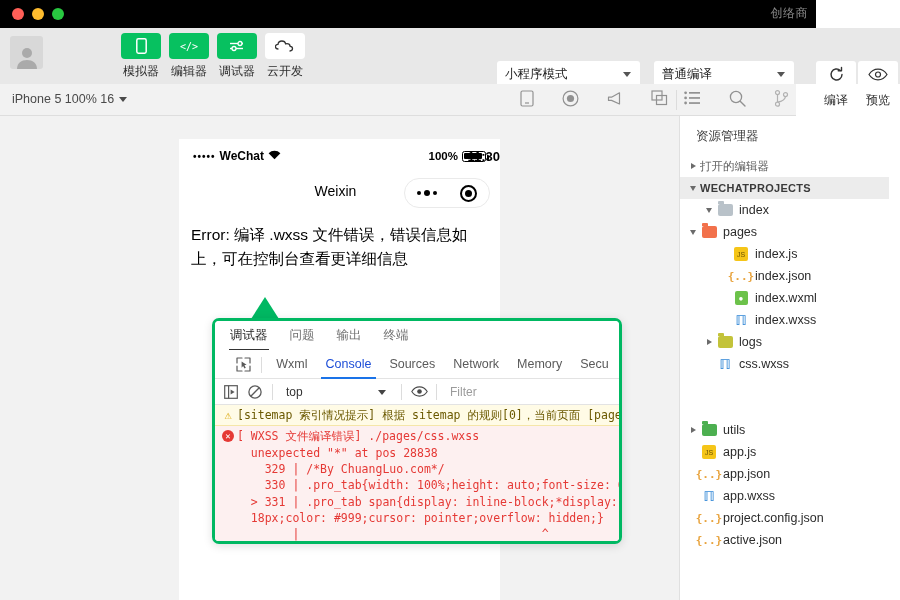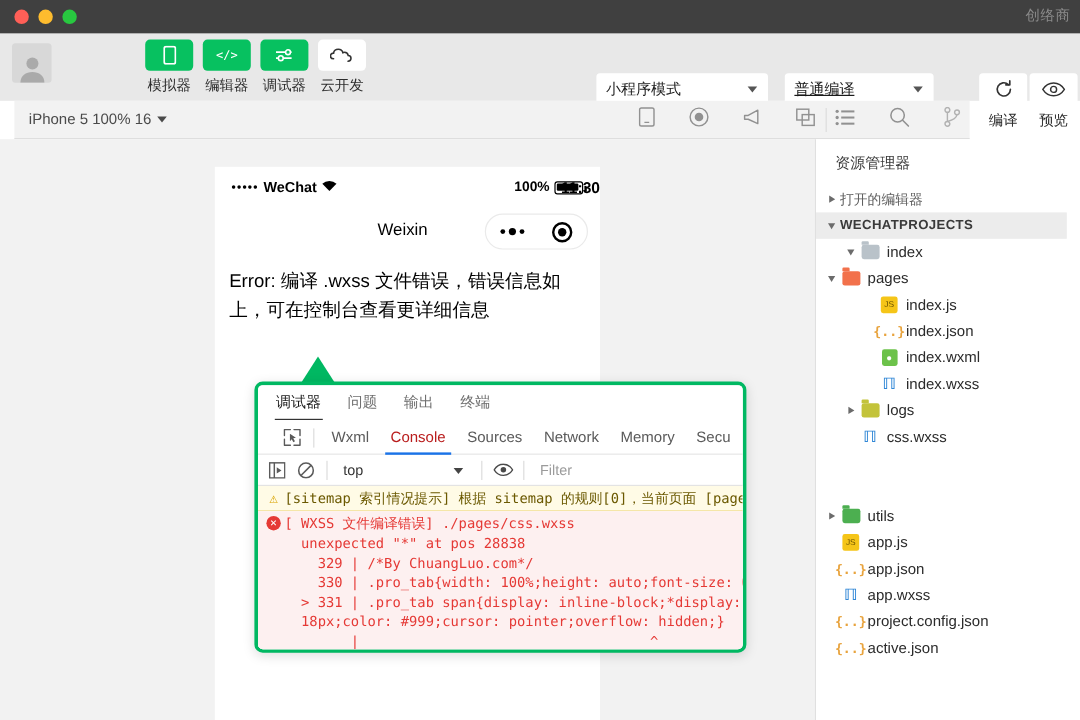--- a/index.html
+++ b/index.html
@@ -7,22 +7,22 @@
     width: 900px; height: 600px;
     overflow: hidden;
     font-family: "Liberation Sans", "DejaVu Sans", sans-serif;
     background: #ffffff;
     -webkit-font-smoothing: antialiased;
   }
   .app { position: relative; width: 900px; height: 600px; background: #fff; }
 
   
   .titlebar {
-    position: absolute; left: 0; top: 0; width: 900px; height: 28px;
-    background: #404040;
+    position: absolute; left: 0; top: 0; width: 816px; height: 28px;
+    background: #000000;
   }
   .traffic { position: absolute; left: 12px; top: 8px; display: flex; gap: 8px; }
   .dot { width: 12px; height: 12px; border-radius: 50%; display: block; }
   .dot.red { background: #ff5f57; }
   .dot.amber { background: #febc2e; }
   .dot.green { background: #28c840; }
   .brandlabel {
     position: absolute; right: 8px; top: 5px;
     font-size: 12px; color: #8b8b8b; letter-spacing: .5px;
   }
@@ -52,38 +52,38 @@
   }
   .modebtn .chip svg { display:block; }
 
   .selgroup { position: absolute; left: 497px; top: 33px; display: flex; align-items: flex-end; }
   .sel {
     height: 27px; background: #fff; border-radius: 3px;
     display: flex; align-items: center; padding: 0 8px;
     font-size: 12.5px; color: #1a1a1a; cursor: pointer; position: relative;
   }
   .sel.mode { width: 143px; }
-  .sel.compile { width: 124px; text-decoration: underline; }
+  .sel.compile { width: 140px; }
   .sel .caret { position: absolute; right: 9px; top: 11px; width: 0; height: 0;
     border-left: 4px solid transparent; border-right: 4px solid transparent;
     border-top: 5px solid #555; }
   .seldivider { width: 14px; }
 
   .rightbtns { position: absolute; left: 816px; top: 33px; display: flex; gap: 2px; }
   .rbtn { width: 40px; display:flex; flex-direction: column; align-items: center; cursor: pointer; }
   .rbtn .chip {
     width: 40px; height: 27px; background: #fff; border-radius: 3px;
     display: flex; align-items: center; justify-content: center;
   }
   .rbtn .lbl { margin-top: 4px; font-size: 12px; color: #2c2c2c; }
 
   
   .subbar {
     position: absolute; left: 0; top: 84px; width: 796px; height: 32px;
-    background: #f2f2f2; border-bottom: 1px solid #dedede; margin-left: 12px;
+    background: #f2f2f2; border-bottom: 1px solid #dedede;
   }
   .devicesel {
     position: absolute; left: 12px; top: 8px;
     font-size: 12.5px; color: #4a4a4a; cursor: pointer;
     display: flex; align-items: center; gap: 5px;
   }
   .devicesel .caret { width: 0; height: 0;
     border-left: 4px solid transparent; border-right: 4px solid transparent;
     border-top: 5px solid #4a4a4a; }
   .subicons { position: absolute; left: 520px; top: 0; height: 32px; display: flex; align-items: center; gap: 28px; }
@@ -149,21 +149,21 @@
              background: #fff; }
   .dt-tab { font-size: 12.5px; color: #6f6f6f; padding: 5px 9px 6px; cursor: pointer; position: relative; }
   .dt-tab.active { color: #1a1a1a; }
   .dt-tab.active::after { content:''; position:absolute; left: 8px; right: 8px; bottom: 0; height: 1.5px; background: #333; }
 
   .dt-subtabs { height: 28px; display: flex; align-items: center;
                 border-bottom: 1px solid #e3e3e3; background: #fff; padding-left: 14px; justify-content: center; }
   .dt-inspect { width: 26px; height: 26px; display:flex; align-items:center; justify-content:center; cursor:pointer; }
   .dt-sep { width: 1px; height: 16px; background: #dcdcdc; margin: 0 5px; }
   .dt-subtab { font-size: 12.5px; color: #5a5a5a; padding: 6px 9px 7px; cursor: pointer; position: relative; white-space: nowrap;}
-  .dt-subtab.active { color: #b91c1c; }
+  .dt-subtab.active { color: #1d4ed8; }
   .dt-subtab.active::after { content:''; position:absolute; left:4px; right:4px; bottom:-1px; height:2px; background:#1a73e8; }
 
   .dt-filterbar { height: 26px; display: flex; align-items: center; gap: 0;
                   border-bottom: 1px solid #e3e3e3; background: #fff; padding-left: 4px; }
   .fb-icon { width: 24px; height: 24px; display:flex; align-items:center; justify-content:center; cursor:pointer; }
   .fb-ctx { width: 118px; height: 20px; display:flex; align-items:center; position:relative;
             font-size: 12px; color: #333; padding-left: 8px; cursor: pointer; }
   .fb-ctx .caret { position:absolute; right: 10px; top: 8px; width:0;height:0;
     border-left: 4px solid transparent; border-right: 4px solid transparent; border-top: 5px solid #444; }
   .fb-filter { flex: 1; height: 20px; display:flex; align-items:center; padding-left: 8px;

